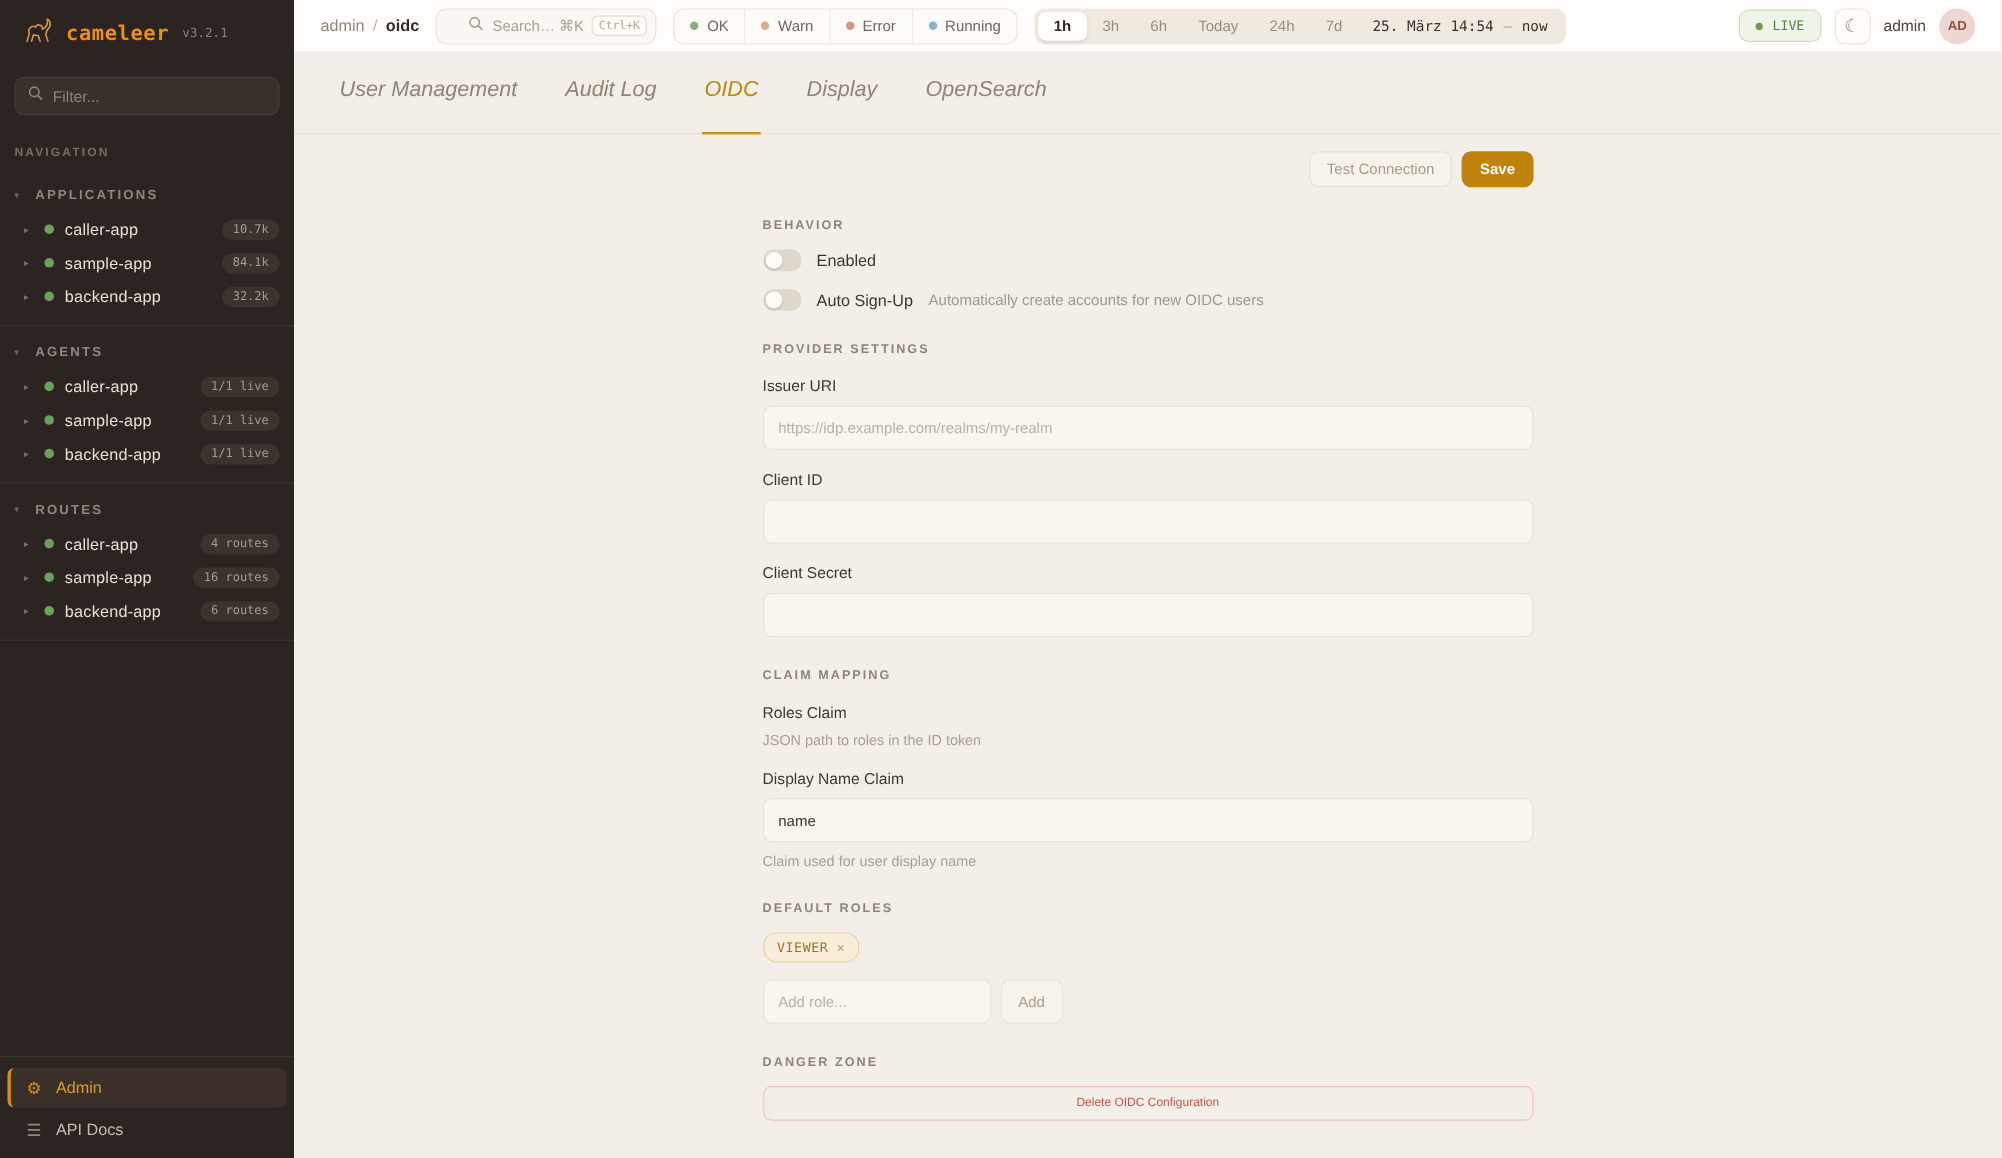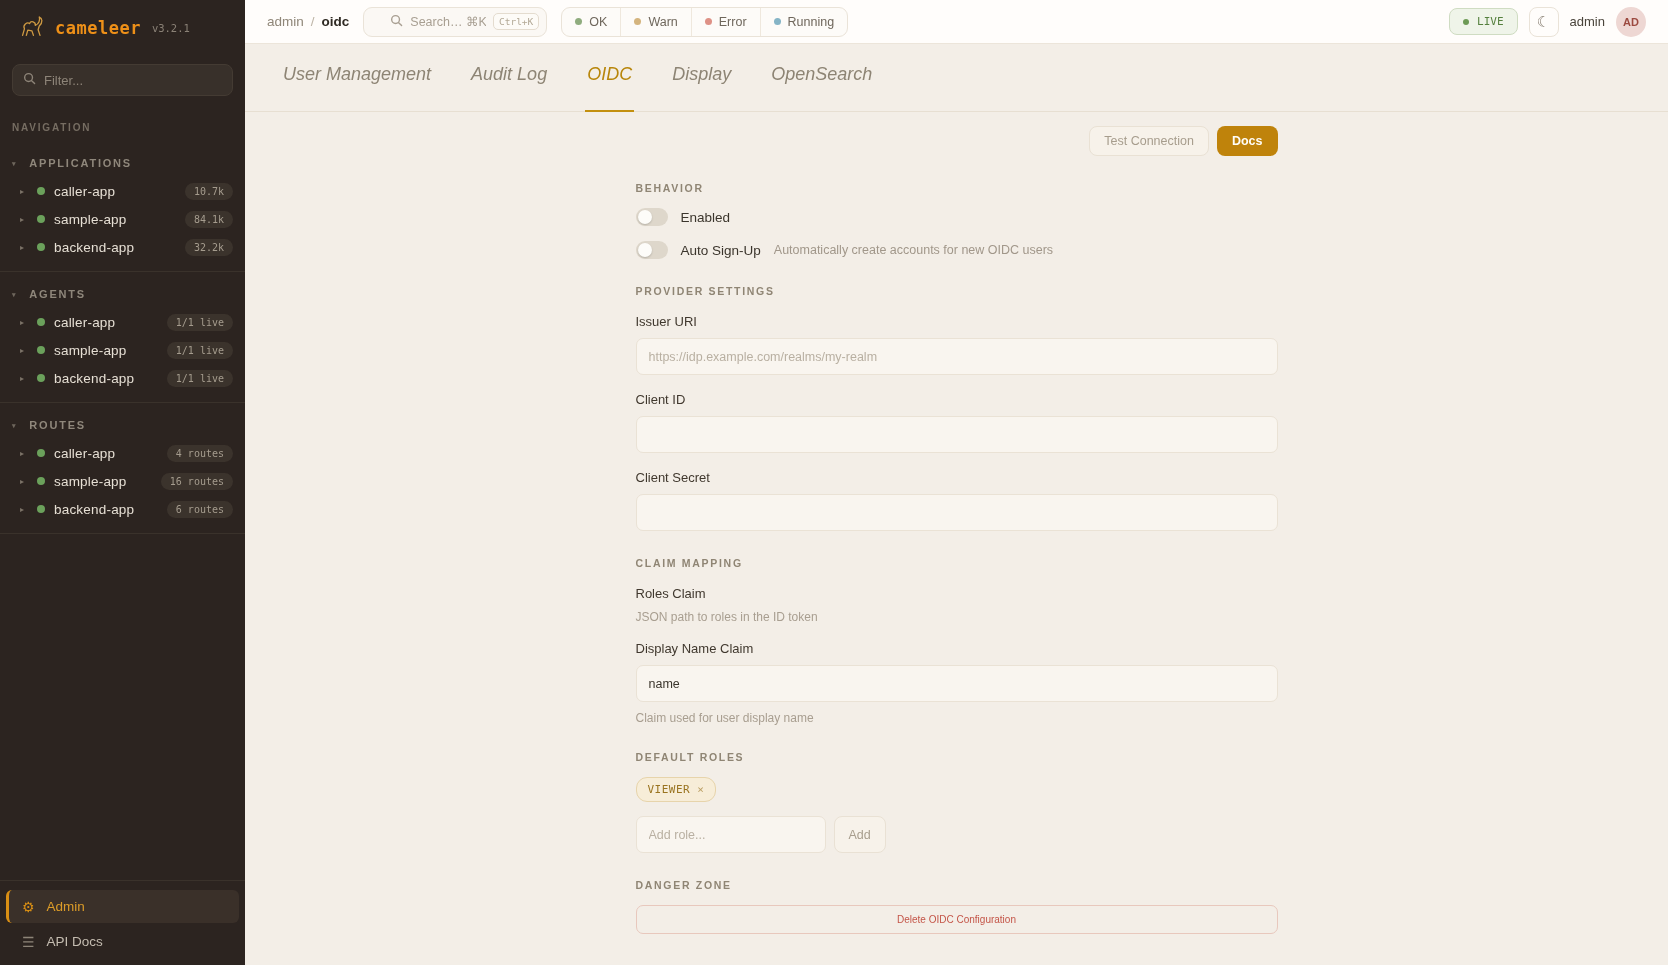--- a/index.html
+++ b/index.html
@@ -234,20 +234,33 @@
         <div class="status-seg">
           <span class="sdot err"></span>
           <span>Error</span>
         </div>
         <div class="status-seg">
           <span class="sdot run"></span>
           <span>Running</span>
         </div>
       </div>
 
+      <div class="time-group">
+        <div class="time-seg active">1h</div>
+        <div class="time-seg">3h</div>
+        <div class="time-seg">6h</div>
+        <div class="time-seg">Today</div>
+        <div class="time-seg">24h</div>
+        <div class="time-seg">7d</div>
+        <div class="time-display">
+          <span>25. März 14:54</span>
+          <span class="tsep">–</span>
+          <span>now</span>
+        </div>
+      </div>
 
       <div class="top-right">
         <div class="live-badge">
           <span class="ldot"></span>
           <span>LIVE</span>
         </div>
         <div class="moon-btn">
           <span>☾</span>
         </div>
         <span class="user-name">admin</span>
@@ -260,21 +273,21 @@
         <div class="tab">User Management</div>
         <div class="tab">Audit Log</div>
         <div class="tab active">OIDC</div>
         <div class="tab">Display</div>
         <div class="tab">OpenSearch</div>
       </nav>
 
       <div class="form-wrap">
         <div class="actions-row">
           <button class="btn-secondary">Test Connection</button>
-          <button class="btn-primary">Docs</button>
+          <button class="btn-primary">Save</button>
         </div>
 
         <div class="section-title">BEHAVIOR</div>
         <div class="toggle-row">
           <div class="toggle"></div>
           <span class="toggle-label">Enabled</span>
         </div>
         <div class="toggle-row">
           <div class="toggle"></div>
           <span class="toggle-label">Auto Sign-Up</span>

